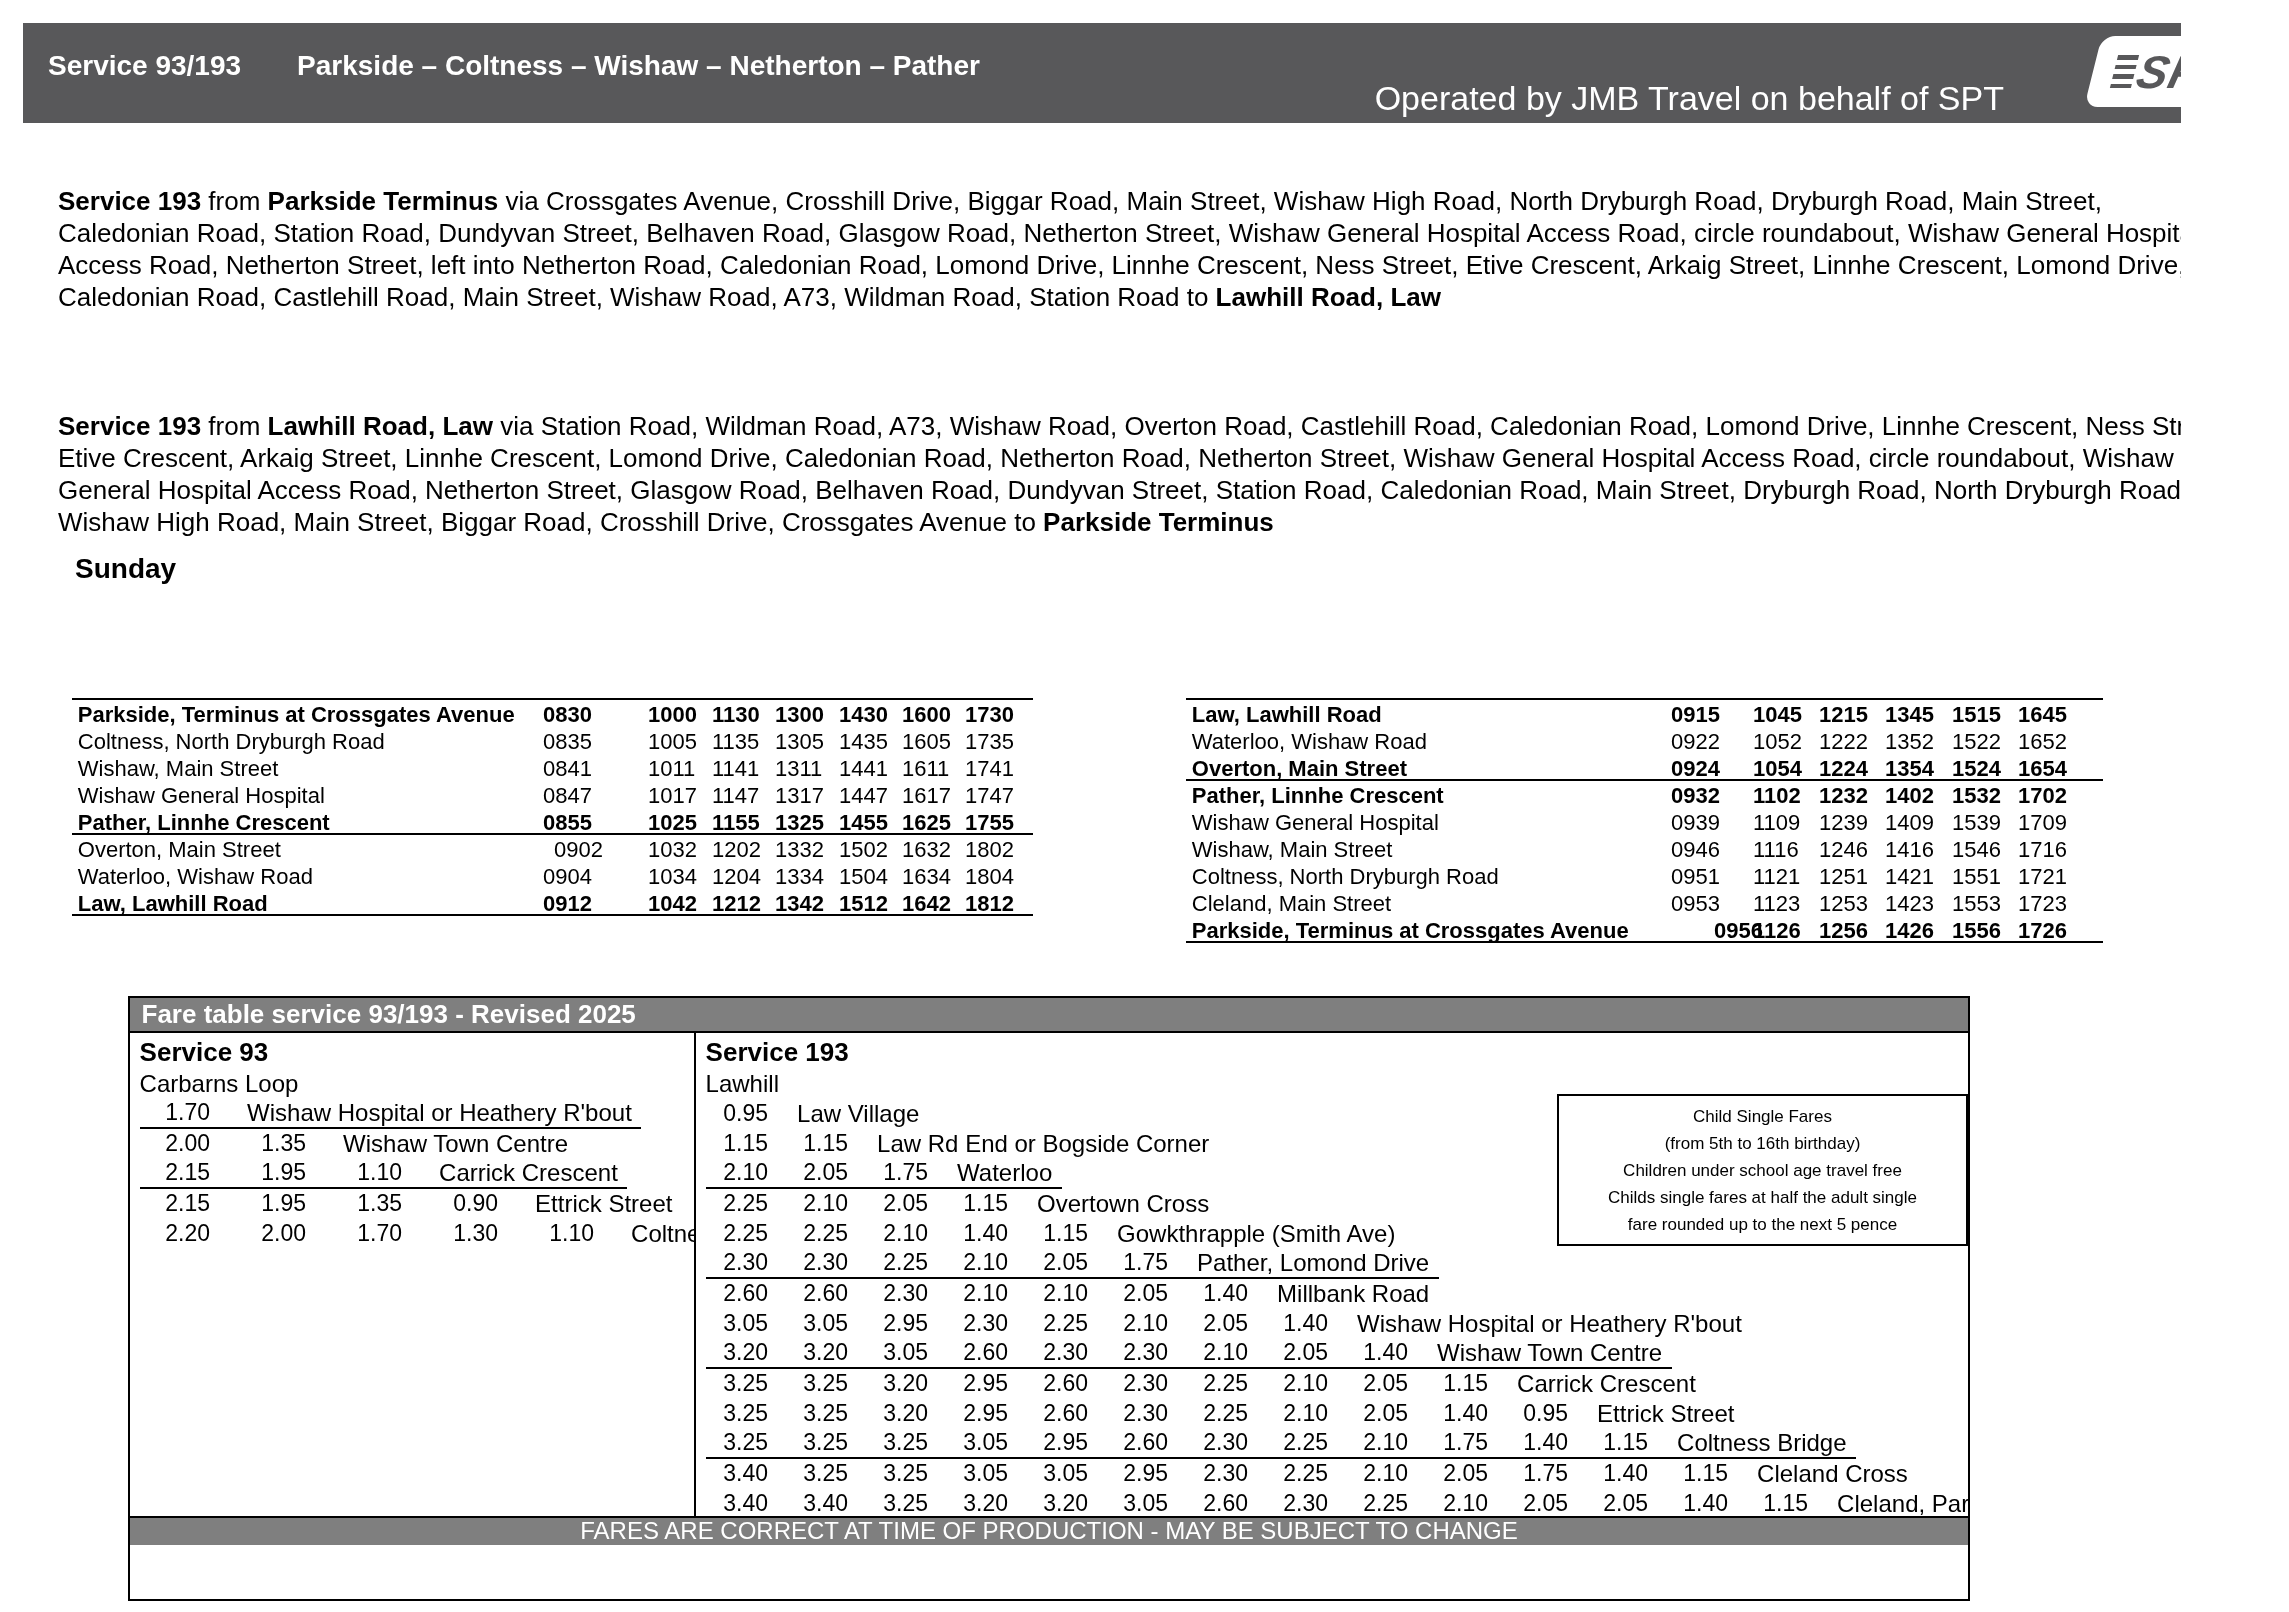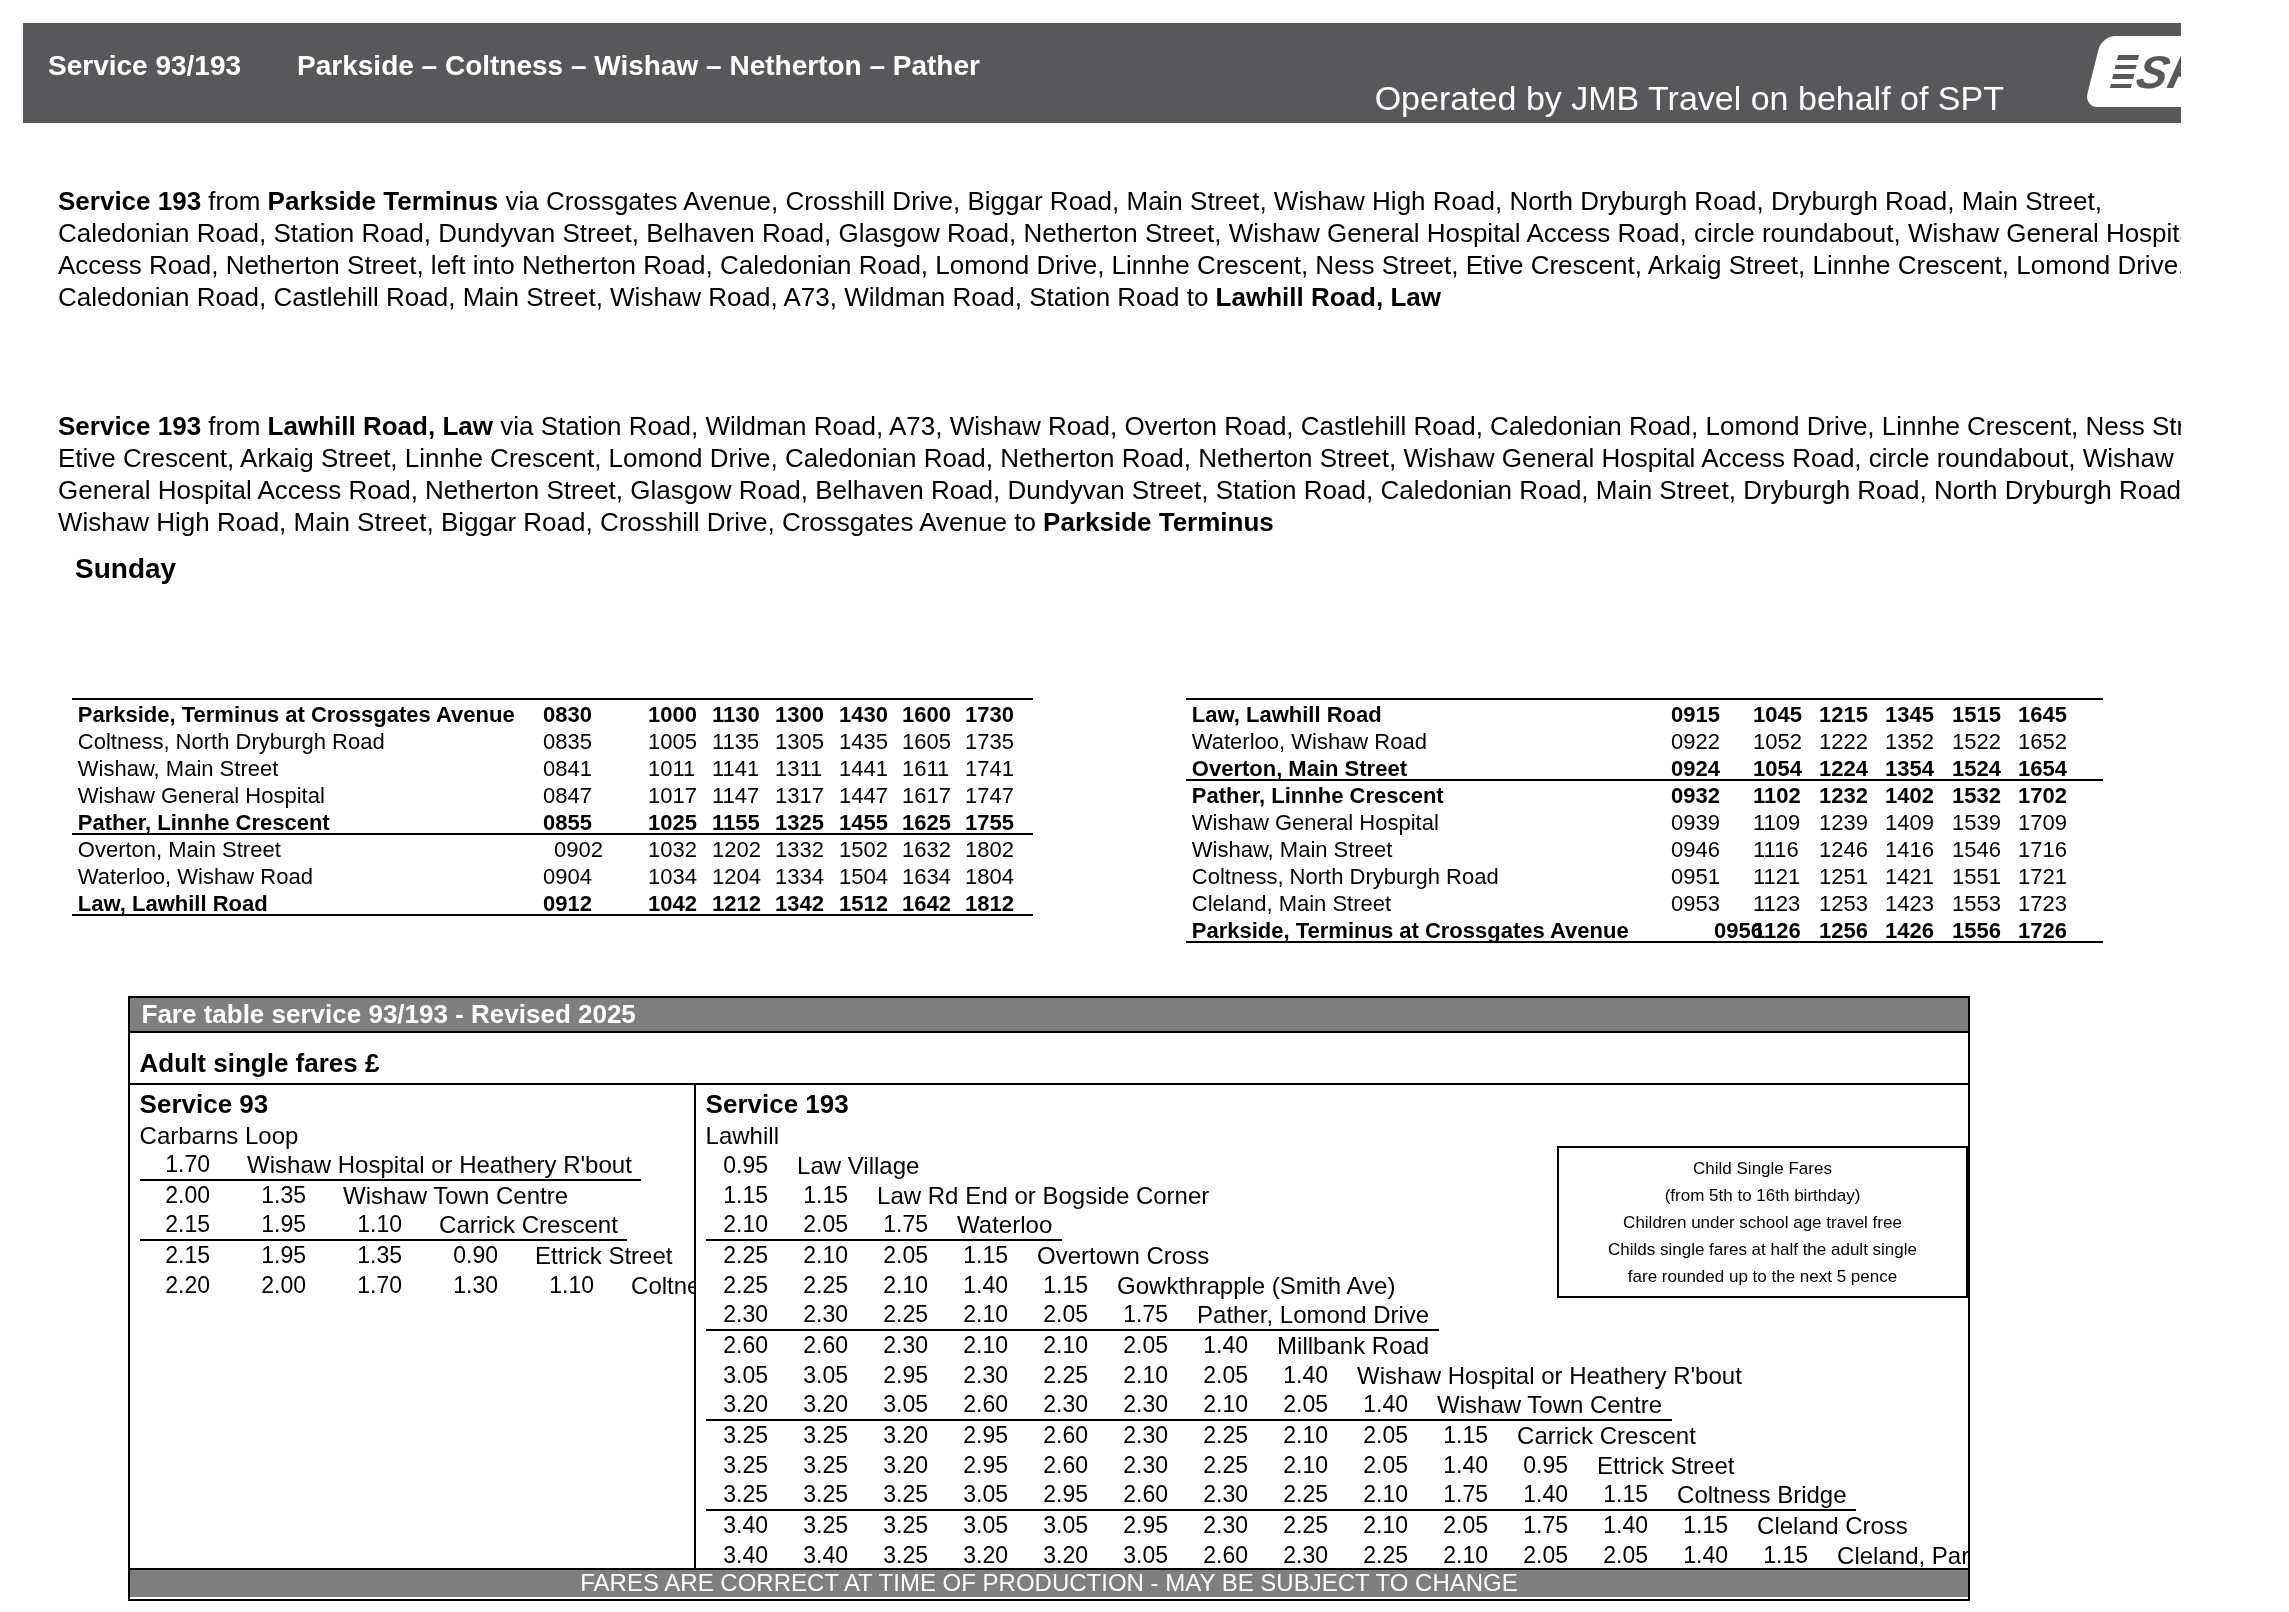--- a/index.html
+++ b/index.html
@@ -249,23 +249,20 @@
         <span class="tt-time" style="left: 567px;">1126</span>
         <span class="tt-time" style="left: 633px;">1256</span>
         <span class="tt-time" style="left: 699px;">1426</span>
         <span class="tt-time" style="left: 766px;">1556</span>
         <span class="tt-time" style="left: 832px;">1726</span>
       </div>
     </div>
 
   <div class="fare-box">
     <div class="fare-header-bar" style="background: rgb(127, 127, 127);">Fare table service 93/193 - Revised 2025</div>
-    <div class="fare-subheader-row">
-      <span class="fare-subheader">Adult single fares £</span>
-    </div>
     <div class="fare-columns">
       <div class="fare-col fare-col-93">
         <div class="fare-service-label">Service 93</div>
         <div class="fare-origin">Carbarns Loop</div>
         <div id="stair-93">
             <div class="stair-row"><span class="stair-line rule">
                 <span class="fare-cell">1.70</span>
                 <span class="stair-name">Wishaw Hospital or Heathery R'bout</span>
               </span></div>
             <div class="stair-row"><span class="stair-line">

